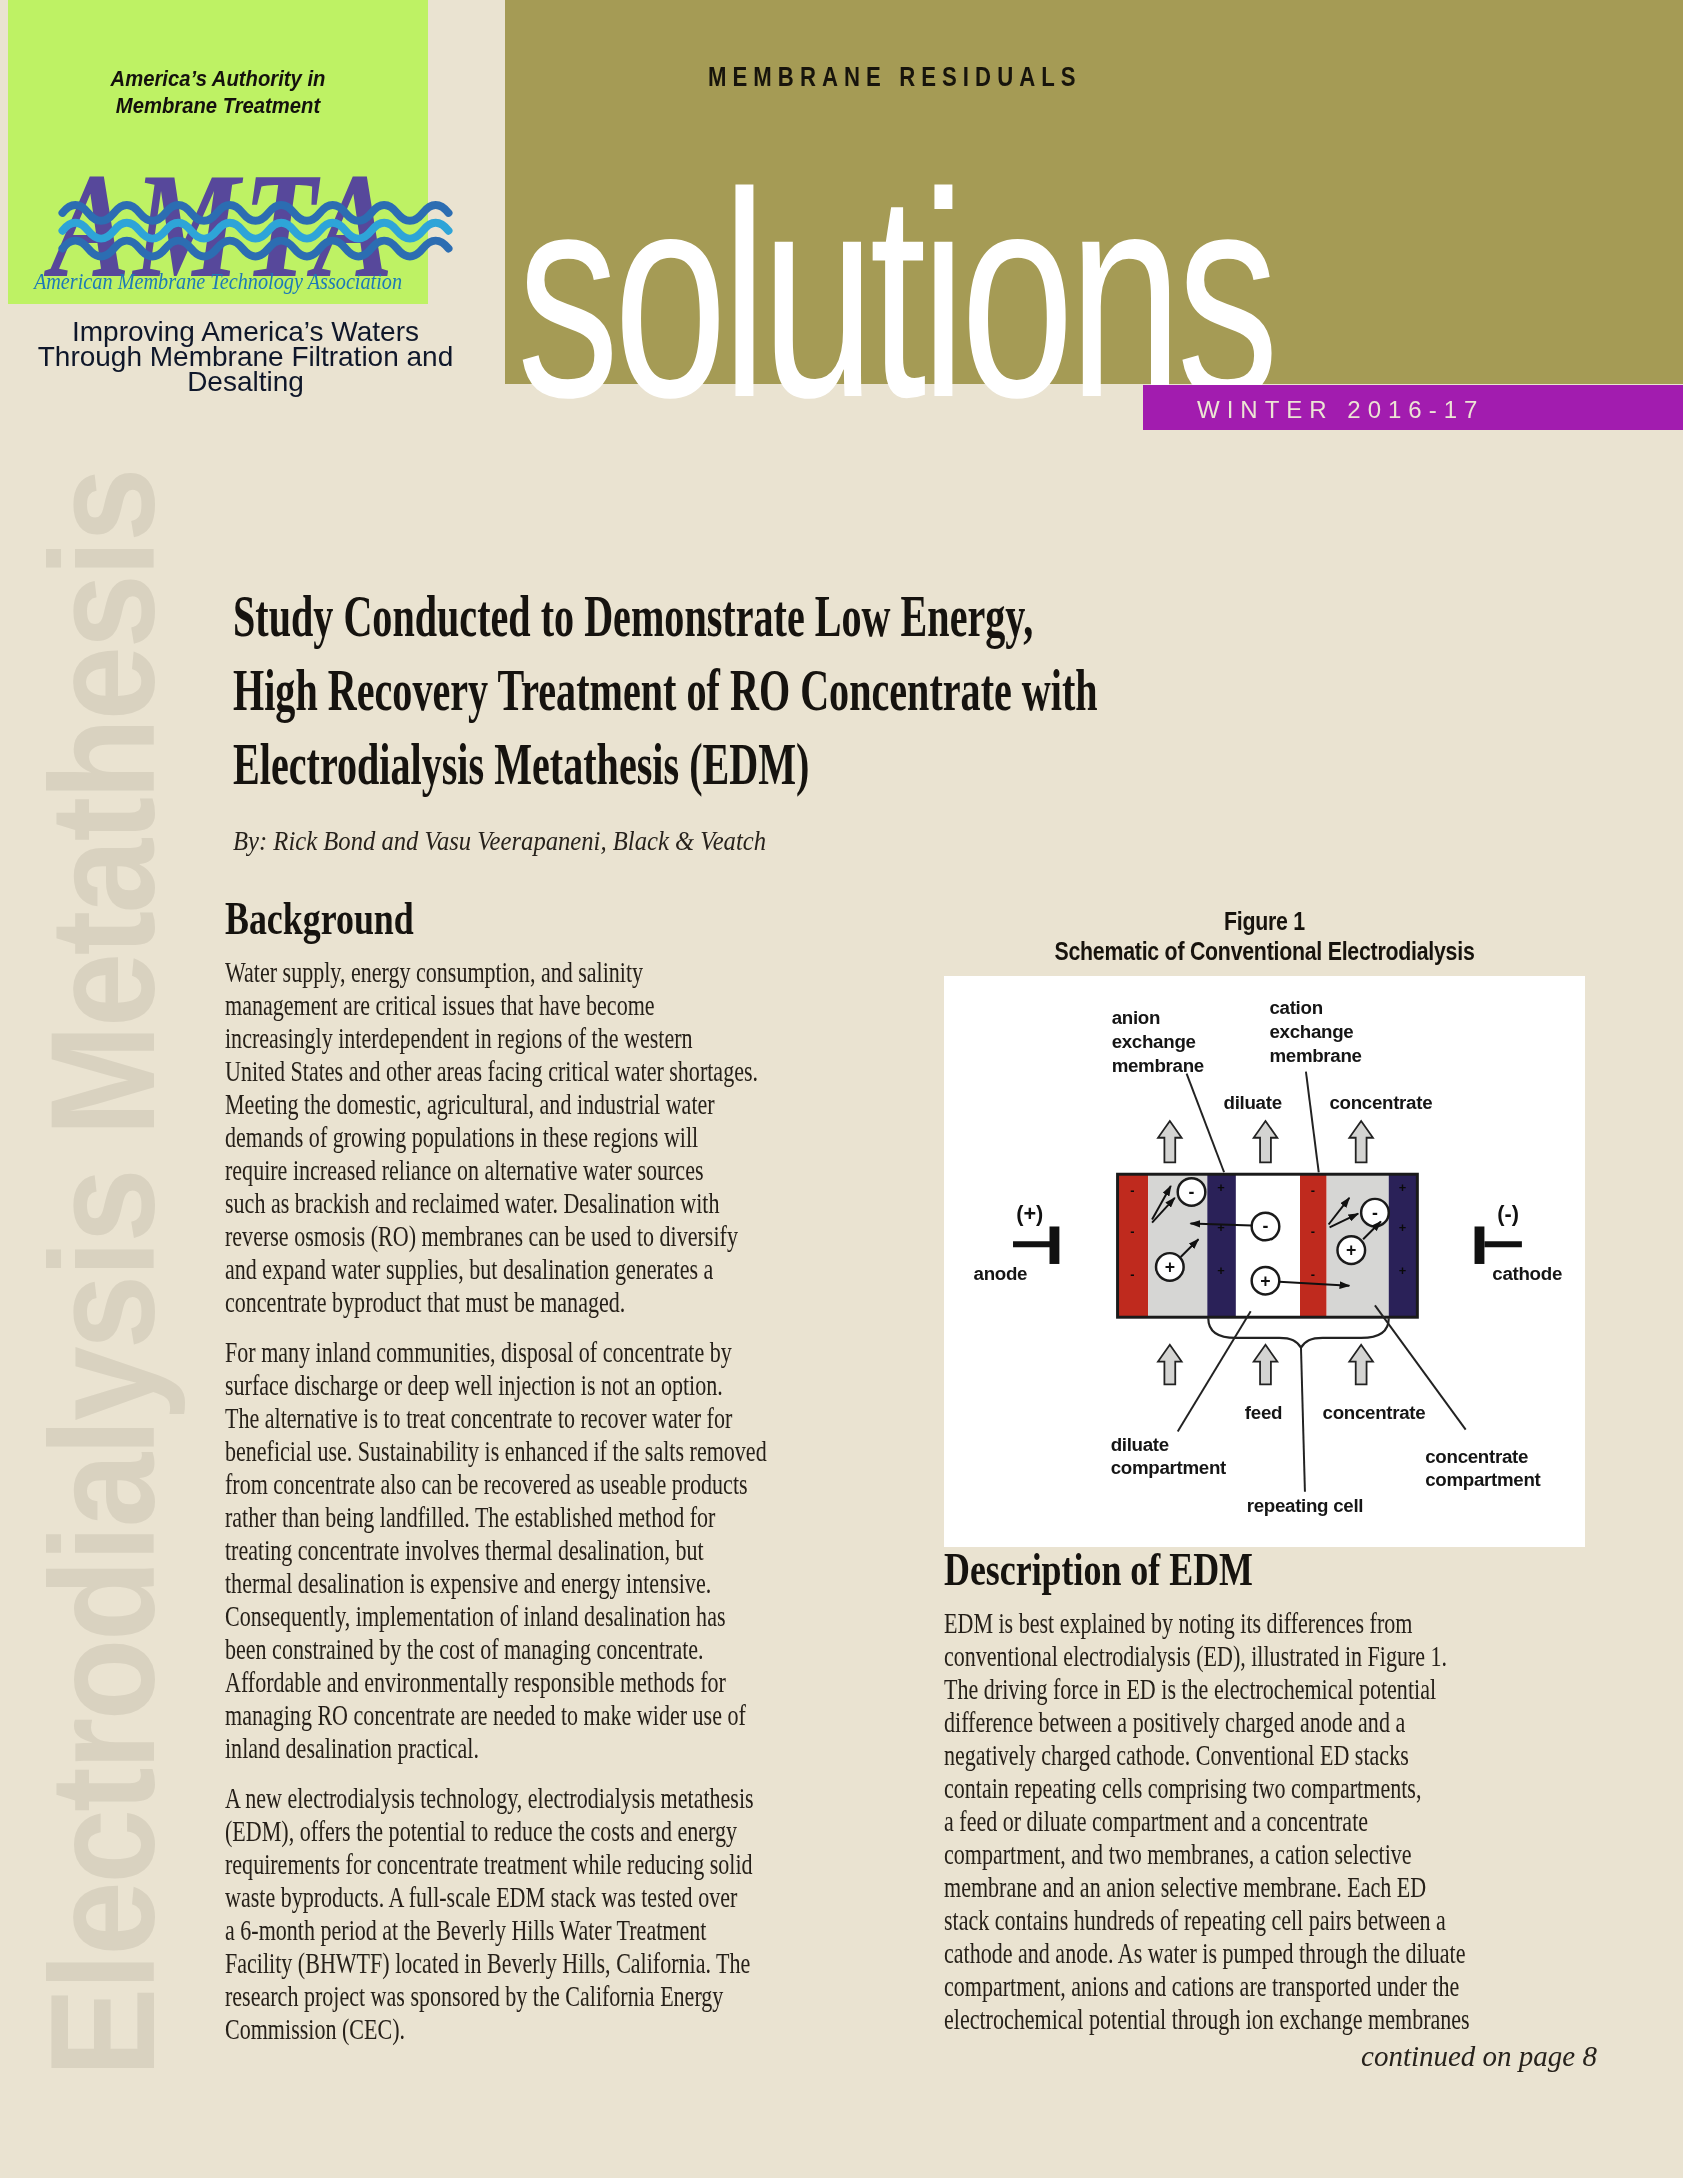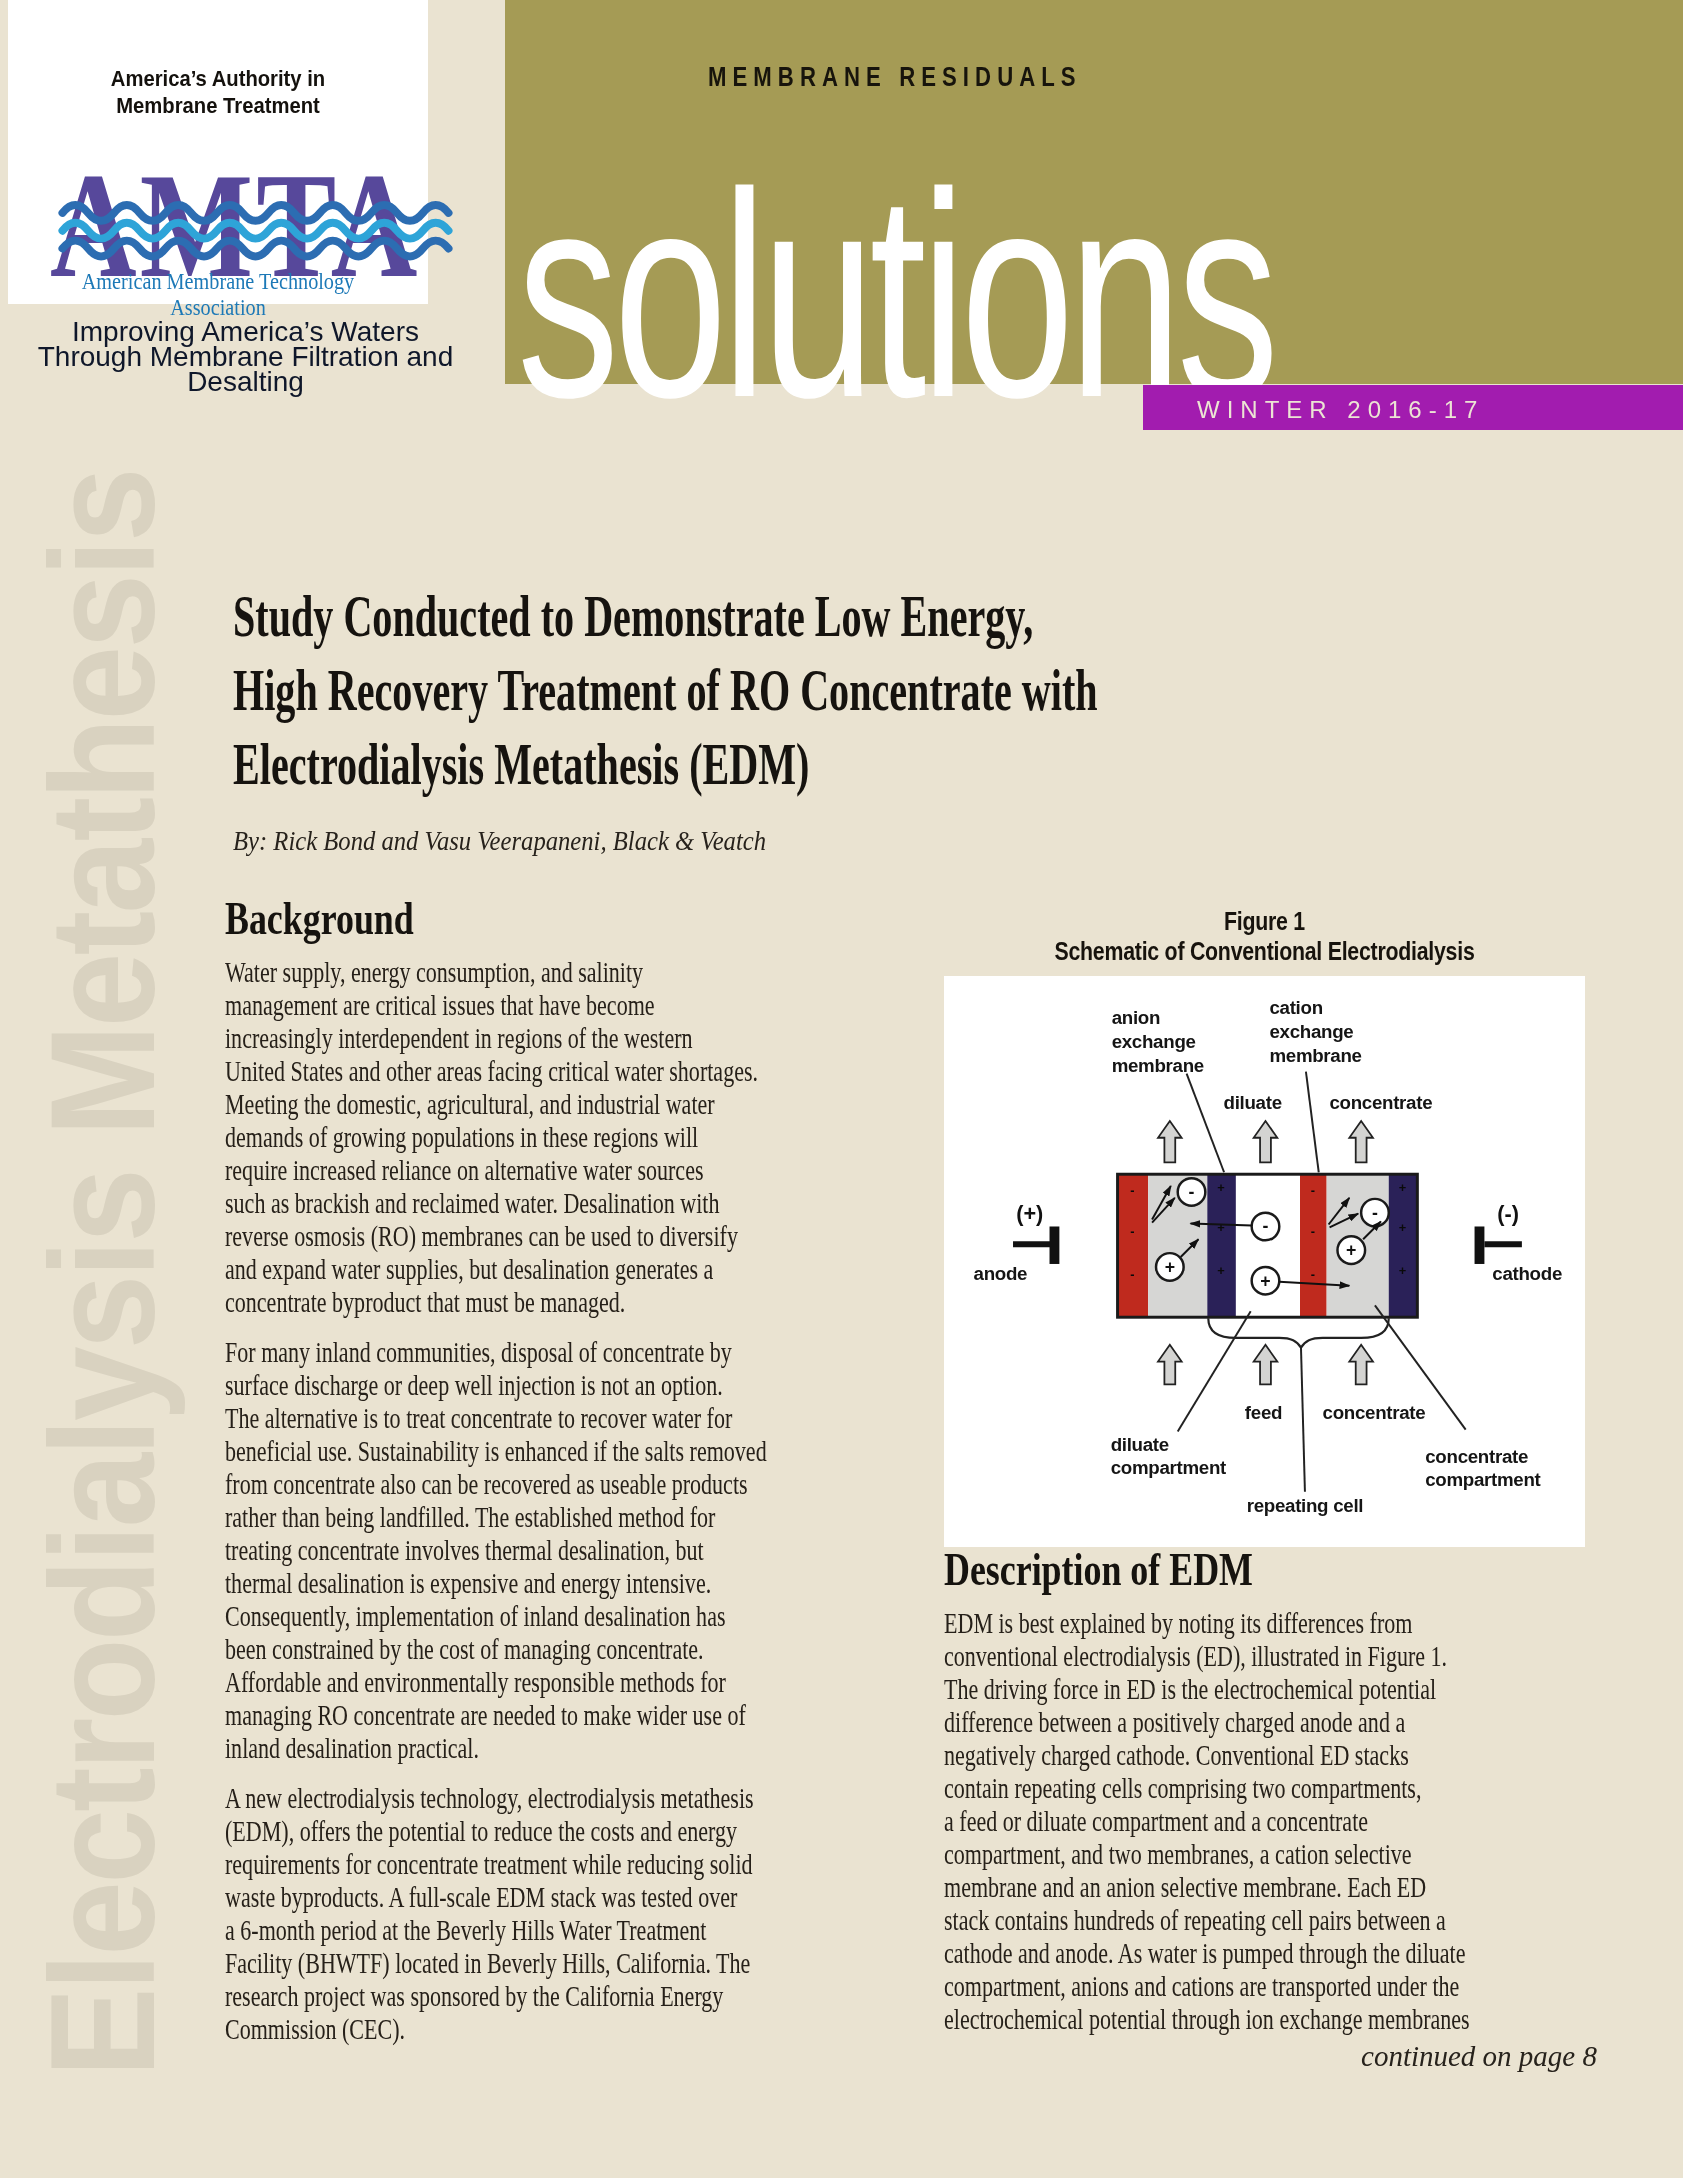--- a/index.html
+++ b/index.html
@@ -1,20 +1,20 @@
 <!DOCTYPE html>
 <html><head>
 <meta charset="utf-8">
 <style>
   html,body{margin:0;padding:0;background:#8a8a8a;}
   .page{position:relative;width:1683px;height:2178px;background:#eae3d1;overflow:hidden;
         font-family:"Liberation Sans",sans-serif;}
 
   
-  .logo-box{position:absolute;left:8px;top:0;width:420px;height:304px;background:#ffffff;}
+  .logo-box{position:absolute;left:8px;top:0;width:420px;height:304px;background:#bef264;font-style:italic;}
   .logo-heading{position:absolute;left:0;top:65px;width:100%;text-align:center;
         font-weight:bold;font-size:22px;line-height:27px;color:#14110d;white-space:pre-line;
         transform:scaleX(0.92);transform-origin:center top;}
   .amta-text{position:absolute;left:0;top:150px;width:100%;text-align:center;
         font-family:"Liberation Serif",serif;font-weight:bold;font-size:150px;line-height:150px;
         color:#57489b;letter-spacing:4px;transform:scaleX(0.8);transform-origin:center top;}
   .amta-waves{position:absolute;left:0;top:0;width:492px;height:304px;}
   .org-line{position:absolute;left:0;top:269px;width:100%;text-align:center;
         font-family:"Liberation Serif",serif;font-size:23px;color:#1d79b7;
         transform:scaleX(0.88);transform-origin:center top;}

